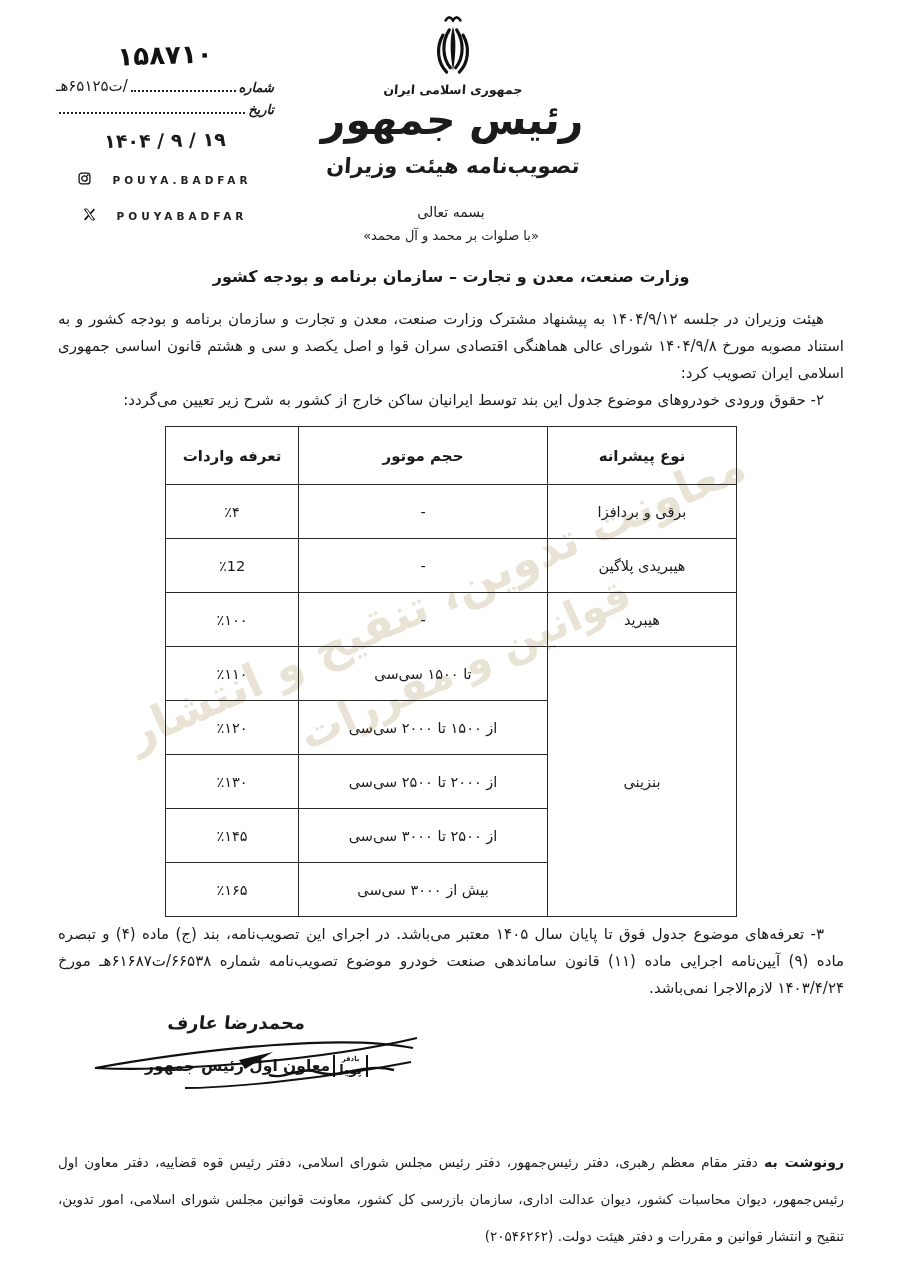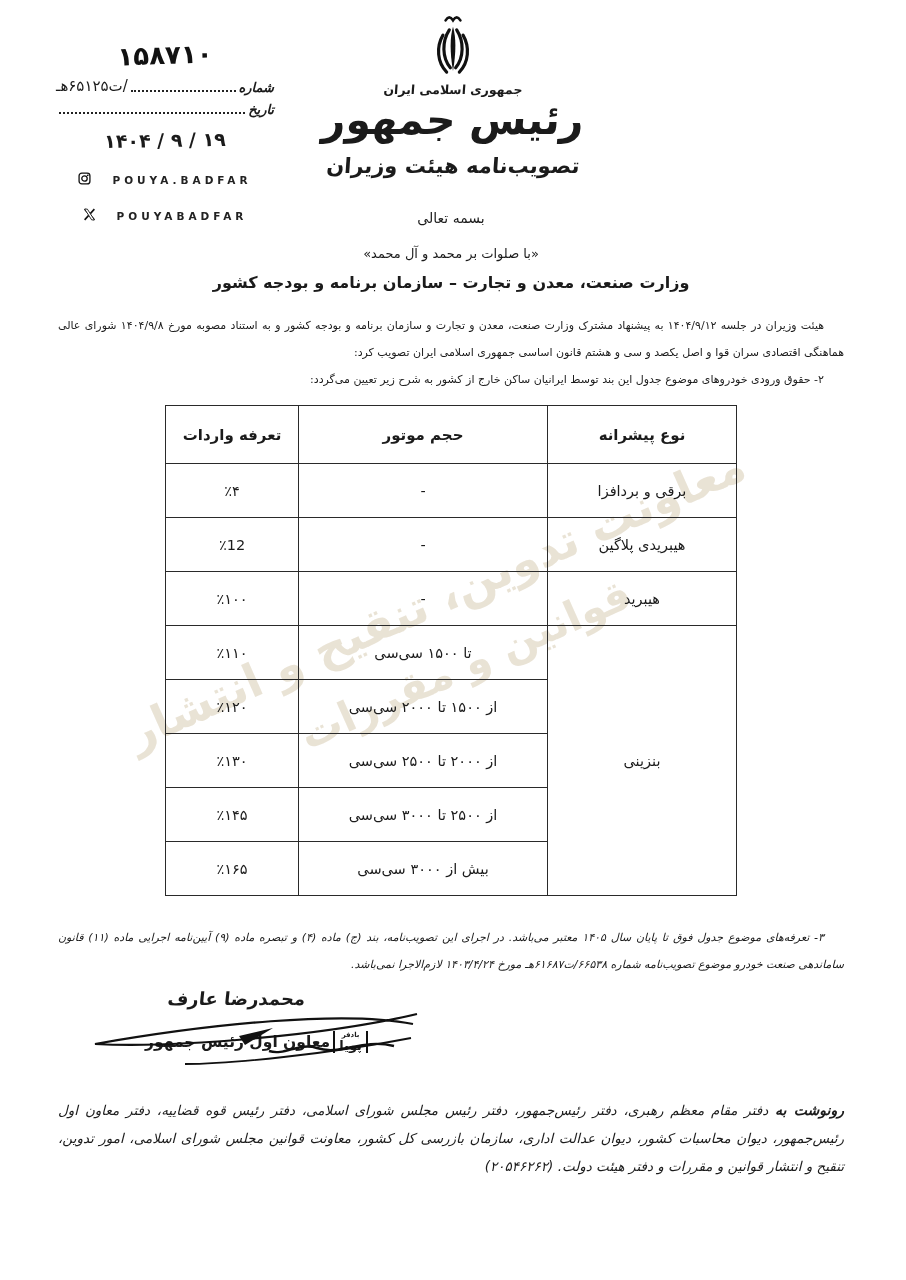--- a/index.html
+++ b/index.html
@@ -30,49 +30,49 @@
     font-size:10.5px;letter-spacing:4px;font-weight:bold;margin-top:21px;color:#222;}
   .social-row svg{flex:0 0 auto;}
   
   .head-center{position:absolute;top:14px;left:50%;transform:translateX(-50%);
     width:360px;text-align:center;z-index:2;}
   .emblem{display:block;margin:0 auto;}
   .country{font-size:12.5px;font-weight:bold;margin-top:2px;transform:skewX(-4deg);}
   .office{font-size:41px;font-weight:bold;line-height:1.05;margin-top:2px;transform:skewX(-4deg);}
   .doc-type{font-size:21px;font-weight:bold;margin-top:12px;transform:skewX(-4deg);}
   
-  .content{position:absolute;top:210px;left:58px;right:62px;z-index:1;}
+  .content{position:absolute;top:204px;left:58px;right:62px;z-index:1;}
   .besmele{text-align:center;font-size:14px;}
-  .salawat{text-align:center;font-size:13px;margin-top:20px;}
-  .recipient{text-align:center;font-weight:bold;font-size:16px;margin-top:12px;}
-  .para{font-size:11px;line-height:27px;text-align:justify;text-indent:20px;margin:0;}
+  .salawat{text-align:center;font-size:13px;margin-top:8px;}
+  .recipient{text-align:center;font-weight:bold;font-size:16px;margin-top:24px;}
+  .para{font-size:15px;line-height:27px;text-align:justify;text-indent:20px;margin:0;}
   .intro{margin-top:20px;}
   
   table.tariff{border-collapse:collapse;margin:12px auto 0;direction:rtl;}
   .tariff th,.tariff td{border:1.8px solid #2a2a2a;text-align:center;
     font-size:14.5px;padding:12px 10px;height:29px;}
   .tariff th{font-weight:bold;font-size:15px;height:33px;}
   .col-prop{width:168px;}
   .col-eng{width:228px;}
   .col-tariff{width:112px;}
   td.num{direction:ltr;}
-  .item3{margin-top:28px;font-style:italic;}
+  .item3{margin-top:4px;}
   
   .signature{position:relative;width:335px;margin:10px 420px 0 0;height:96px;}
   .sig-name{font-size:18px;font-weight:bold;text-align:center;margin-right:40px;
     transform:skewX(-6deg);position:relative;z-index:1;}
   .sig-flourish{position:absolute;top:14px;left:0;z-index:2;}
   .sig-title-row{display:flex;justify-content:center;align-items:center;gap:3px;
     margin-top:22px;font-weight:bold;font-size:15.5px;position:relative;z-index:1;}
   .stamp{display:inline-flex;flex-direction:column;align-items:center;
     border-left:2px solid #111;border-right:2px solid #111;padding:1px 4px;line-height:1;}
   .stamp-top{font-size:7px;}
   .stamp-bottom{font-size:13px;font-weight:bold;}
   
-  .footer{margin-top:12px;font-size:13.5px;line-height:28px;text-align:justify;font-style:italic;}
+  .footer{margin-top:36px;font-size:13.5px;line-height:37px;text-align:justify;}
   .footer b{font-size:14px;}
 </style>
 </head>
 <body>
 
 <div class="page">
 
   <div class="watermark">
     <div class="wm1">معاونت تدوین، تنقیح و انتشار</div>
     <div class="wm2">قوانین و مقررات</div>

